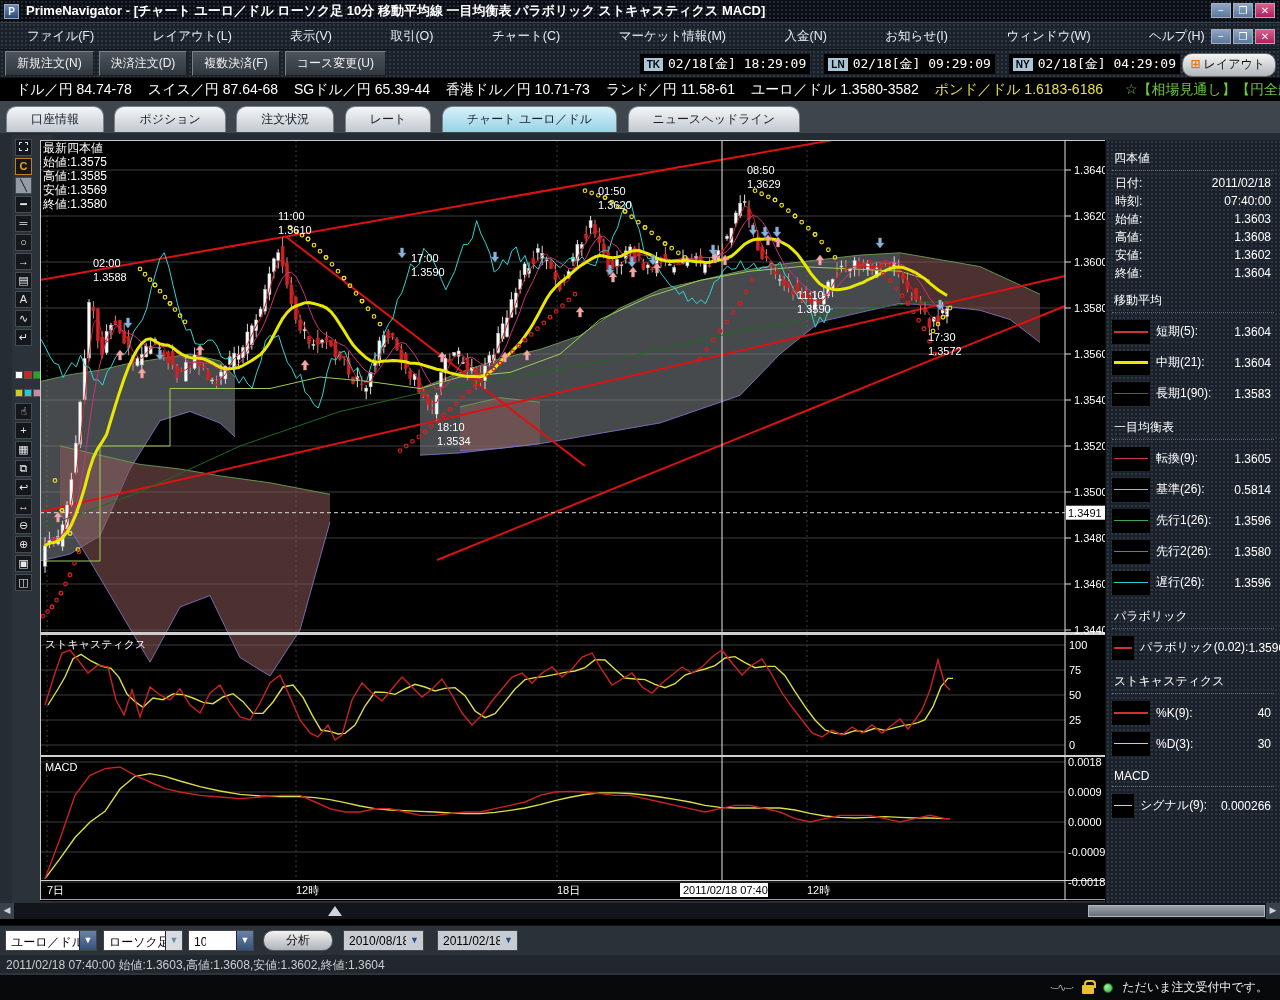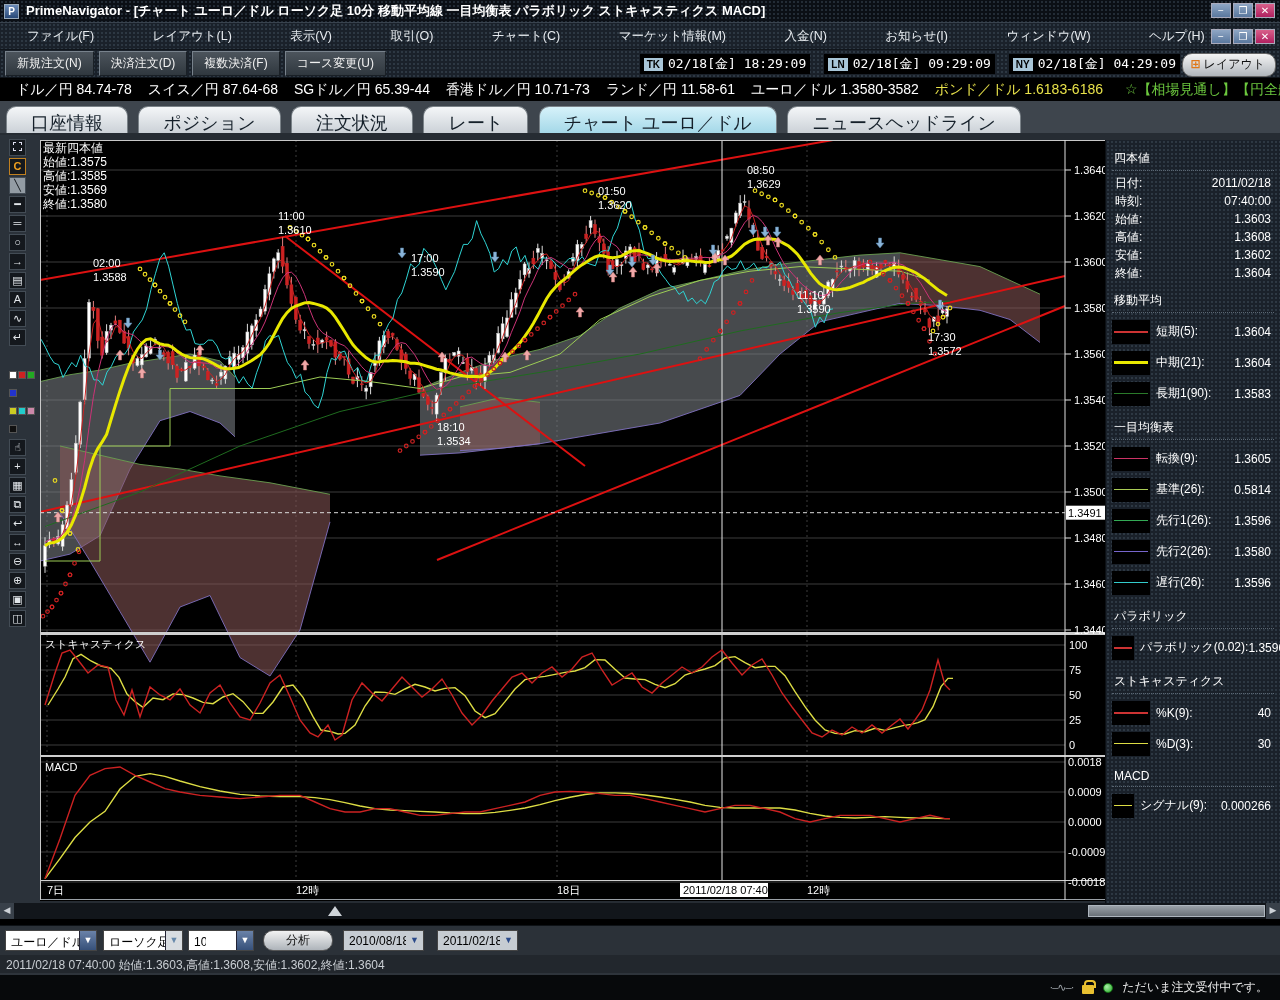--- a/index.html
+++ b/index.html
@@ -36,27 +36,27 @@
   background:linear-gradient(#f4f4f4,#b0b6bc); border:1px solid #666; border-radius:10px; }
 #layout-btn .grid-ic { color:#e07818; font-weight:bold; margin-right:3px; }
 
 #rates { left:0; top:78px; width:1280px; height:23px; background:#000; display:flex; align-items:center;
   white-space:nowrap; overflow:hidden; font-size:14px; color:#fff; }
 #rates .ritem { margin-left:16px; }
 #rates .yellow { color:#e8e24a; }
 #rates .news { color:#6cc83e; margin-left:22px; }
 
 #tabs { left:0; top:101px; width:1280px; height:32px; background:#3e454d; padding:5px 0 0 6px; }
-.tab { display:inline-block; margin-right:6px; padding:4px 24px; font-size:18px; color:#15202a;
+.tab { display:inline-block; margin-right:6px; padding:4px 24px; font-size:12px; color:#15202a;
   background:linear-gradient(#f4f6f8,#c2c9d0); border:1px solid #7a8288; border-bottom:none;
   border-radius:10px 10px 0 0; }
 .tab.active { background:linear-gradient(#d6f2fa,#99d2e4); }
 
 #workspace { left:0; top:133px; width:1280px; height:770px; background:#262c33; }
-#toolstrip { left:0; top:135px; width:40px; height:768px; background:#2b323a; padding:3px 1px 0 8px; }
+#toolstrip { left:12px; top:135px; width:40px; height:768px; background:#2b323a; padding:3px 1px 0 2px; }
 .tb { width:17px; height:17px; display:inline-block; margin:1px; vertical-align:top; text-align:center;
   font-size:11px; line-height:15px; color:#e2e6ea; background:#14181d; border:1px solid #434c55; }
 .tb.active { background:#939ca4; color:#10151a; }
 .tb.c-ic { color:#f0a020; font-weight:bold; border-color:#c08020; }
 .dashedbox { width:9px; height:9px; margin:2px auto; border:1px dashed #dde; }
 .sw { width:8px; height:8px; display:inline-block; margin:1px 0 1px 1px; border:1px solid #555; }
 
 #chartarea { left:40px; top:140px; width:1065px; height:761px; }
 #csvg { display:block; }
 #csvg text { font-family:"Liberation Sans","DejaVu Sans",sans-serif; }

